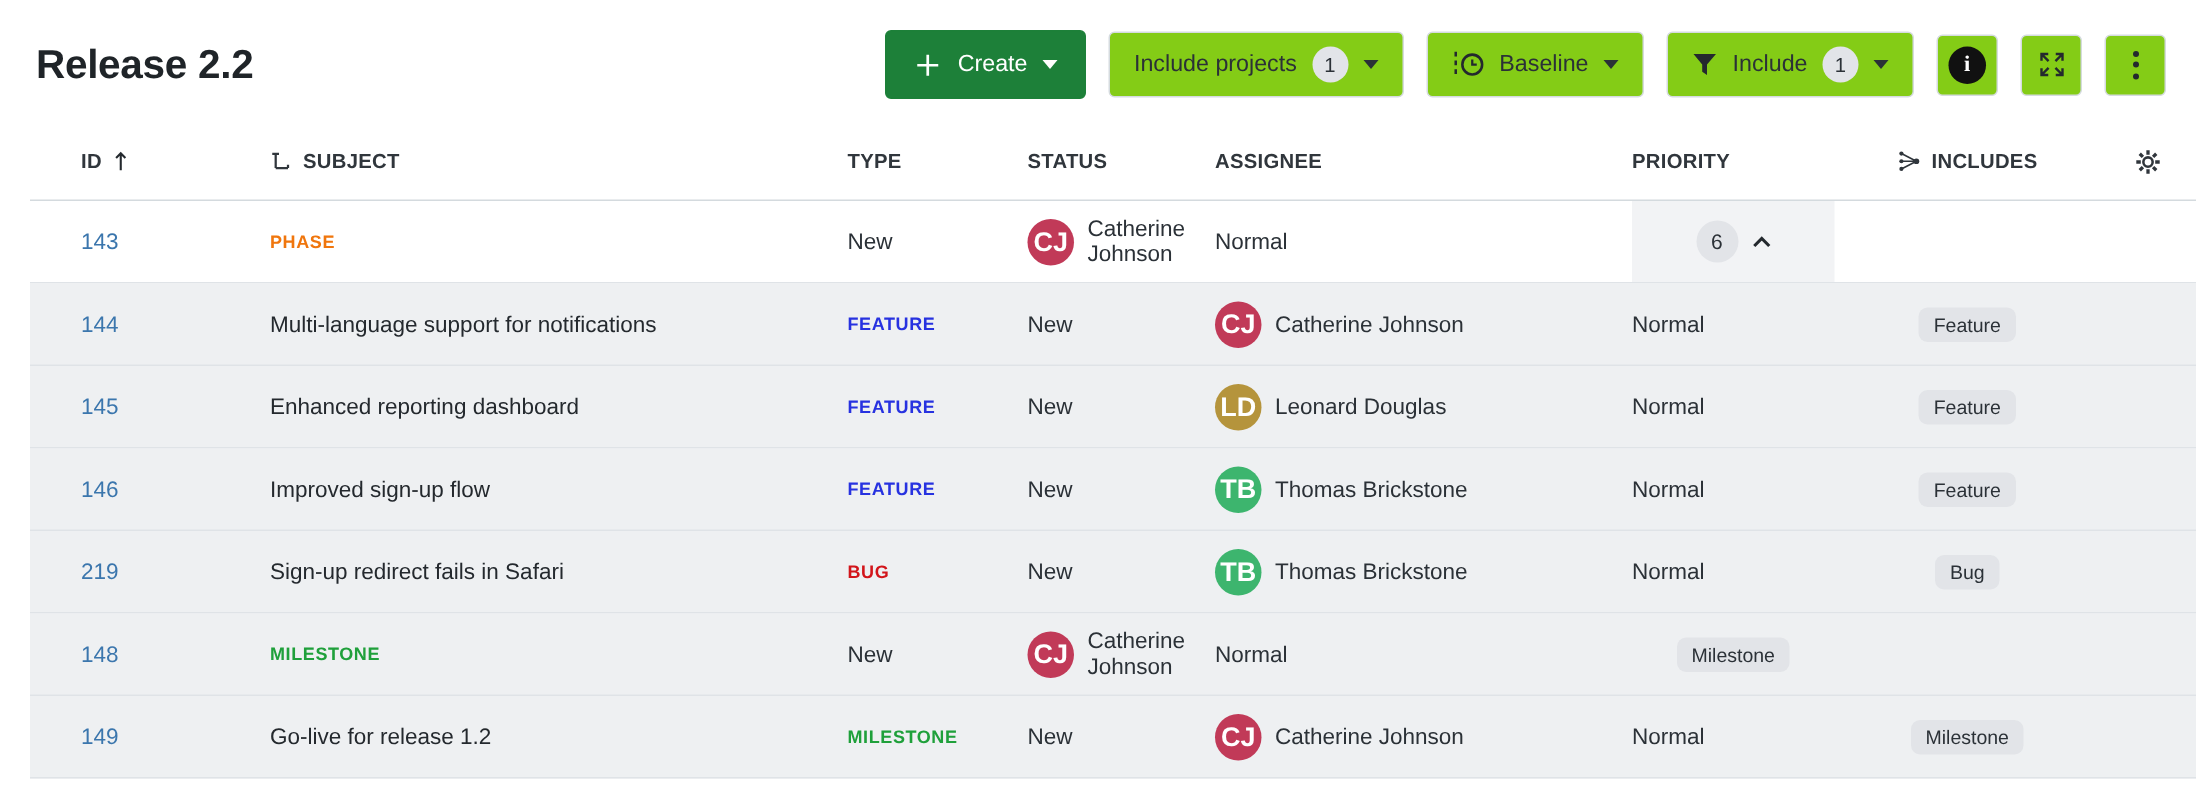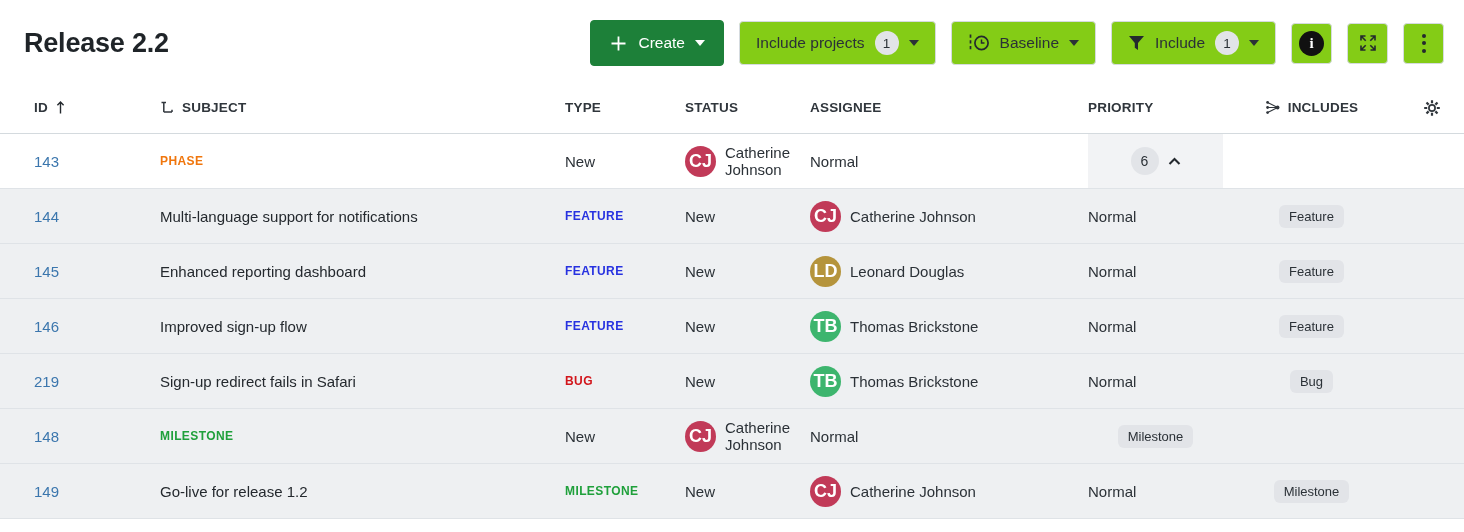--- a/index.html
+++ b/index.html
@@ -22,21 +22,21 @@
   .count-badge-sm { display: inline-flex; align-items: center; justify-content: center;
                     width: 24px; height: 24px; border-radius: 50%; background: #e2e4e8;
                     font-size: 13.5px; color: #2b3137; }
   .info-circle { width: 25px; height: 25px; border-radius: 50%; background: #111;
                  color: #fff; font-weight: 700; font-size: 15px; display: inline-flex;
                  align-items: center; justify-content: center; font-family: "Liberation Serif", serif; }
   .kebab { display: inline-flex; flex-direction: column; gap: 3.5px; }
   .kebab i { width: 4px; height: 4px; border-radius: 50%; background: #24292e; }
 
   
-  .wp-table { }
+  .wp-table { margin-left: 20px; }
   .trow { display: grid; grid-template-columns: 140px 1fr 120px 125px 278px 135px 177px 64px;
           align-items: center; padding-left: 20px; }
   .thead { height: 52px; border-bottom: 1px solid #d4dade; }
   .thead .th { font-size: 13.5px; font-weight: 700; color: #30363c; letter-spacing: 0.2px;
                display: flex; align-items: center; gap: 7px; cursor: pointer; }
   .drow { height: 55px; background: #eef0f2; border-bottom: 1px solid #dfe3e7; cursor: pointer; }
   .drow.parent-row { background: #fff; }
   .cell { display: flex; align-items: center; min-width: 0; font-size: 15px; }
   .cell-id { padding-left: 14px; }
   .id-link { color: #3b76ad; text-decoration: none; }

